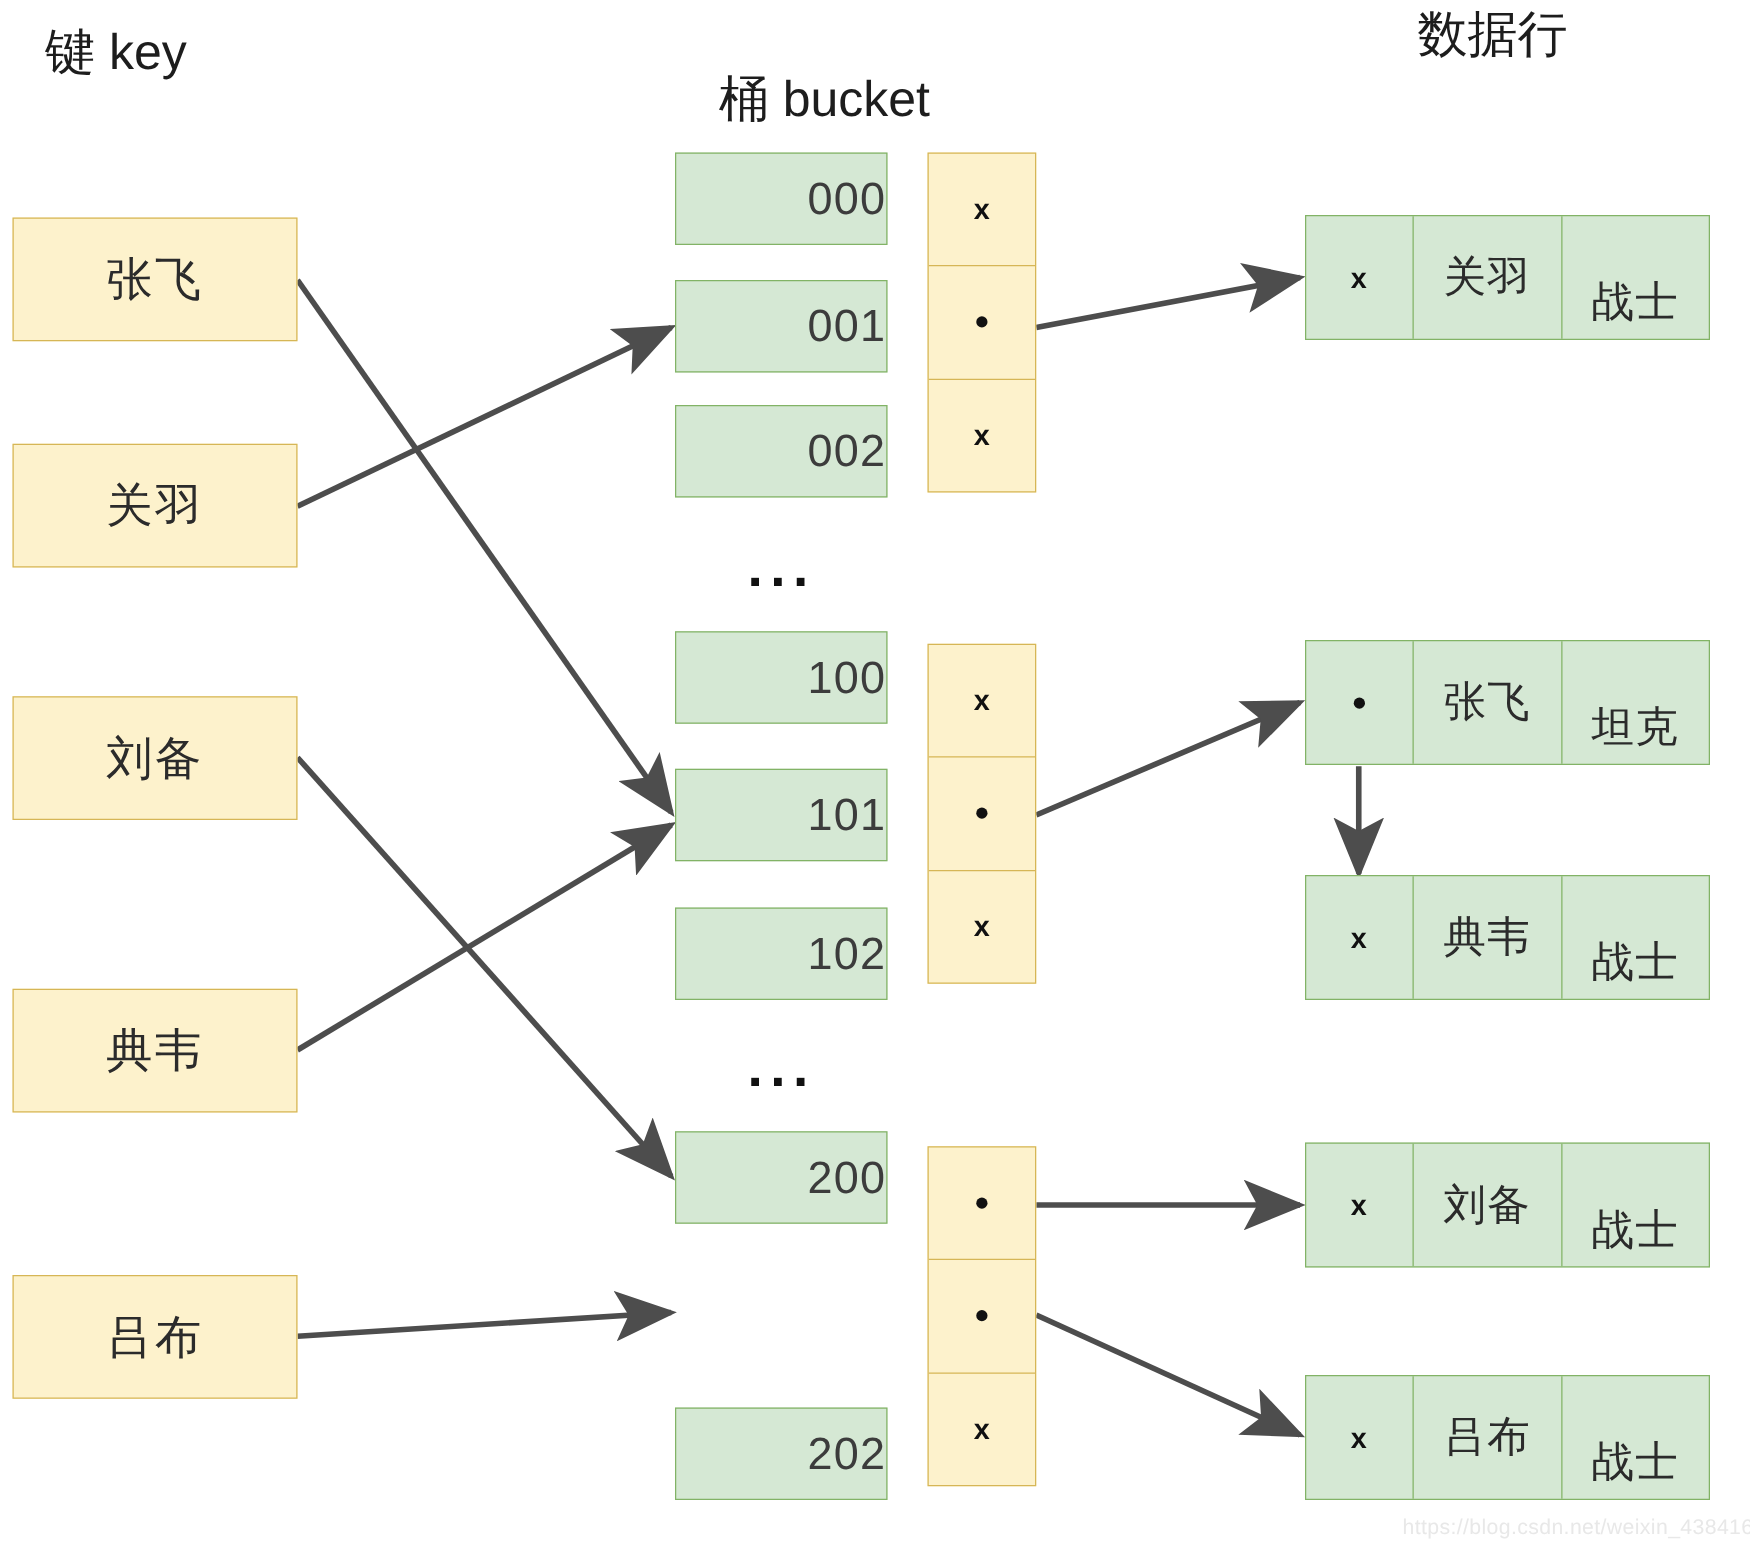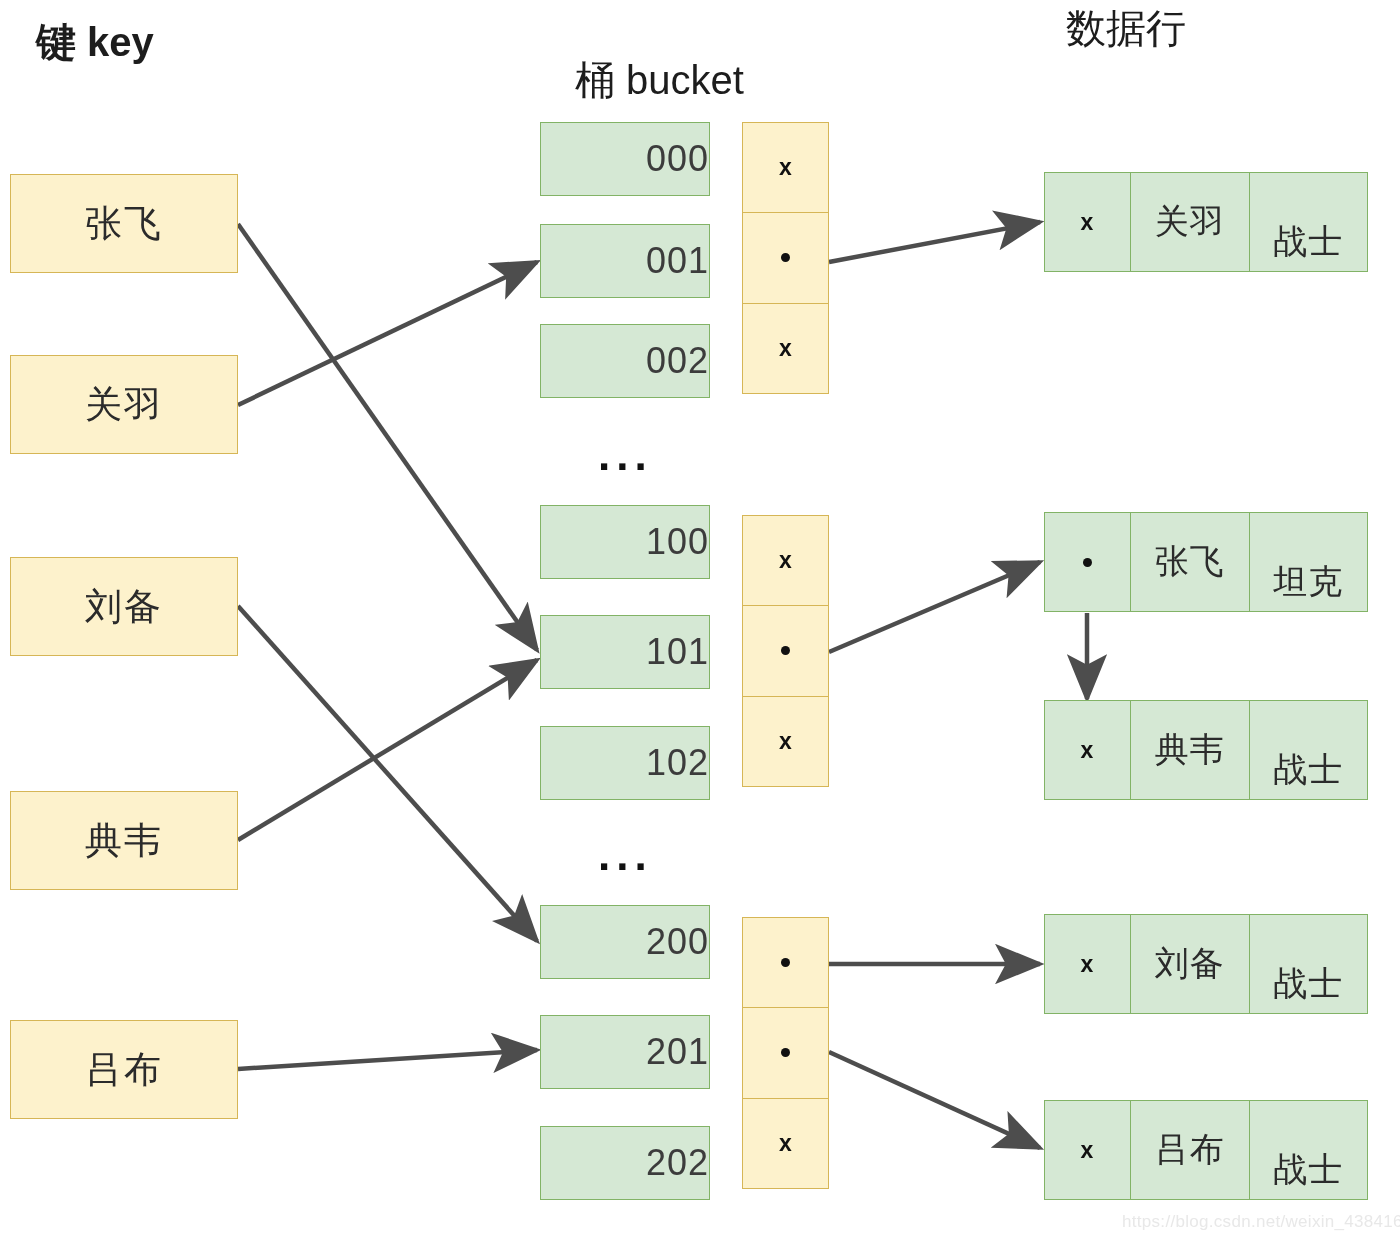--- a/index.html
+++ b/index.html
@@ -182,23 +182,23 @@
 
     <line x1="829" y1="652" x2="1040" y2="562" stroke="#4d4d4d" stroke-width="4.5" marker-end="url(#ah)"></line>
 
     <line x1="1087" y1="613" x2="1087" y2="699" stroke="#4d4d4d" stroke-width="4.5" marker-end="url(#ah)"></line>
 
     <line x1="829" y1="964" x2="1040" y2="964" stroke="#4d4d4d" stroke-width="4.5" marker-end="url(#ah)"></line>
 
     <line x1="829" y1="1052" x2="1040" y2="1148" stroke="#4d4d4d" stroke-width="4.5" marker-end="url(#ah)"></line>
   </svg>
 
-  <div class="col-title" style="left:36px; top:22px;font-weight:bold;">键 key</div>
+  <div class="col-title" style="left:36px; top:22px;">键 key</div>
   <div class="col-title" style="left:575px; top:22px;margin-top:38px;">桶 bucket</div>
-  <div class="col-title" style="left:1066px; top:8px;">数据行</div>
+  <div class="col-title" style="left:1134px; top:8px;">数据行</div>
 
   <div class="key-box" style="left:10px; top:174px; width:228px; height:99px;">
     <span>张飞</span>
   </div>
   <div class="key-box" style="left:10px; top:355px; width:228px; height:99px;">
     <span>关羽</span>
   </div>
   <div class="key-box" style="left:10px; top:557px; width:228px; height:99px;">
     <span>刘备</span>
   </div>
@@ -240,23 +240,20 @@
   <div class="ptr-col" style="left:742px; top:515px; width:87px; height:272px;">
     <div class="ptr-cell">x</div>
     <div class="ptr-cell dot"></div>
     <div class="ptr-cell">x</div>
   </div>
 
   <div class="ellipsis" style="left:598px; top:833px;">...</div>
 
   <div class="bucket-box" style="left:540px; top:905px; width:170px; height:74px;">
     <span>200</span>
-  </div>
-  <div class="bucket-box" style="left:540px; top:1015px; width:170px; height:74px;">
-    <span>201</span>
   </div>
   <div class="bucket-box" style="left:540px; top:1126px; width:170px; height:74px;">
     <span>202</span>
   </div>
 
   <div class="ptr-col" style="left:742px; top:917px; width:87px; height:272px;">
     <div class="ptr-cell dot"></div>
     <div class="ptr-cell dot"></div>
     <div class="ptr-cell">x</div>
   </div>

